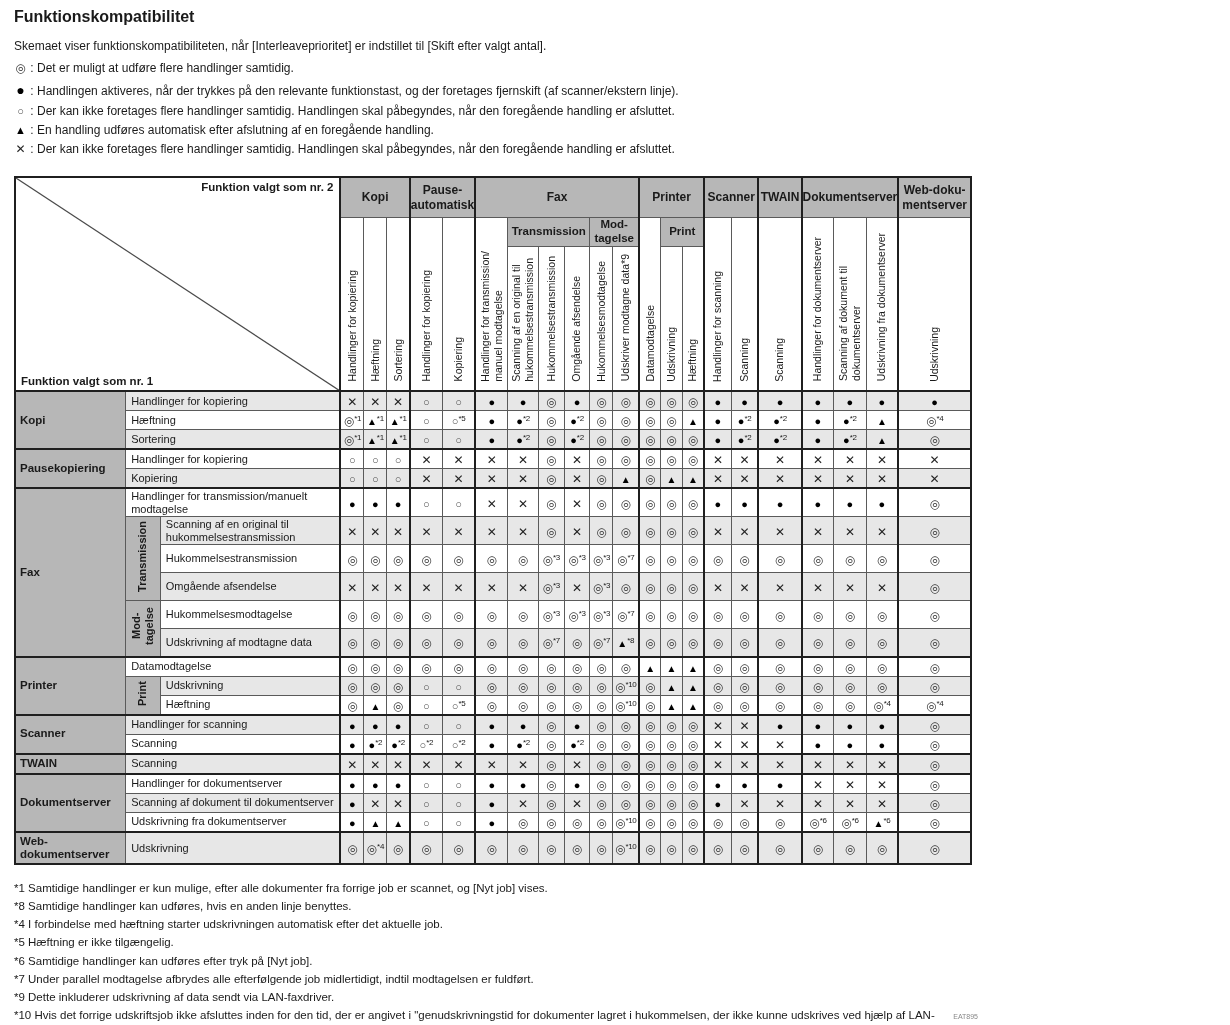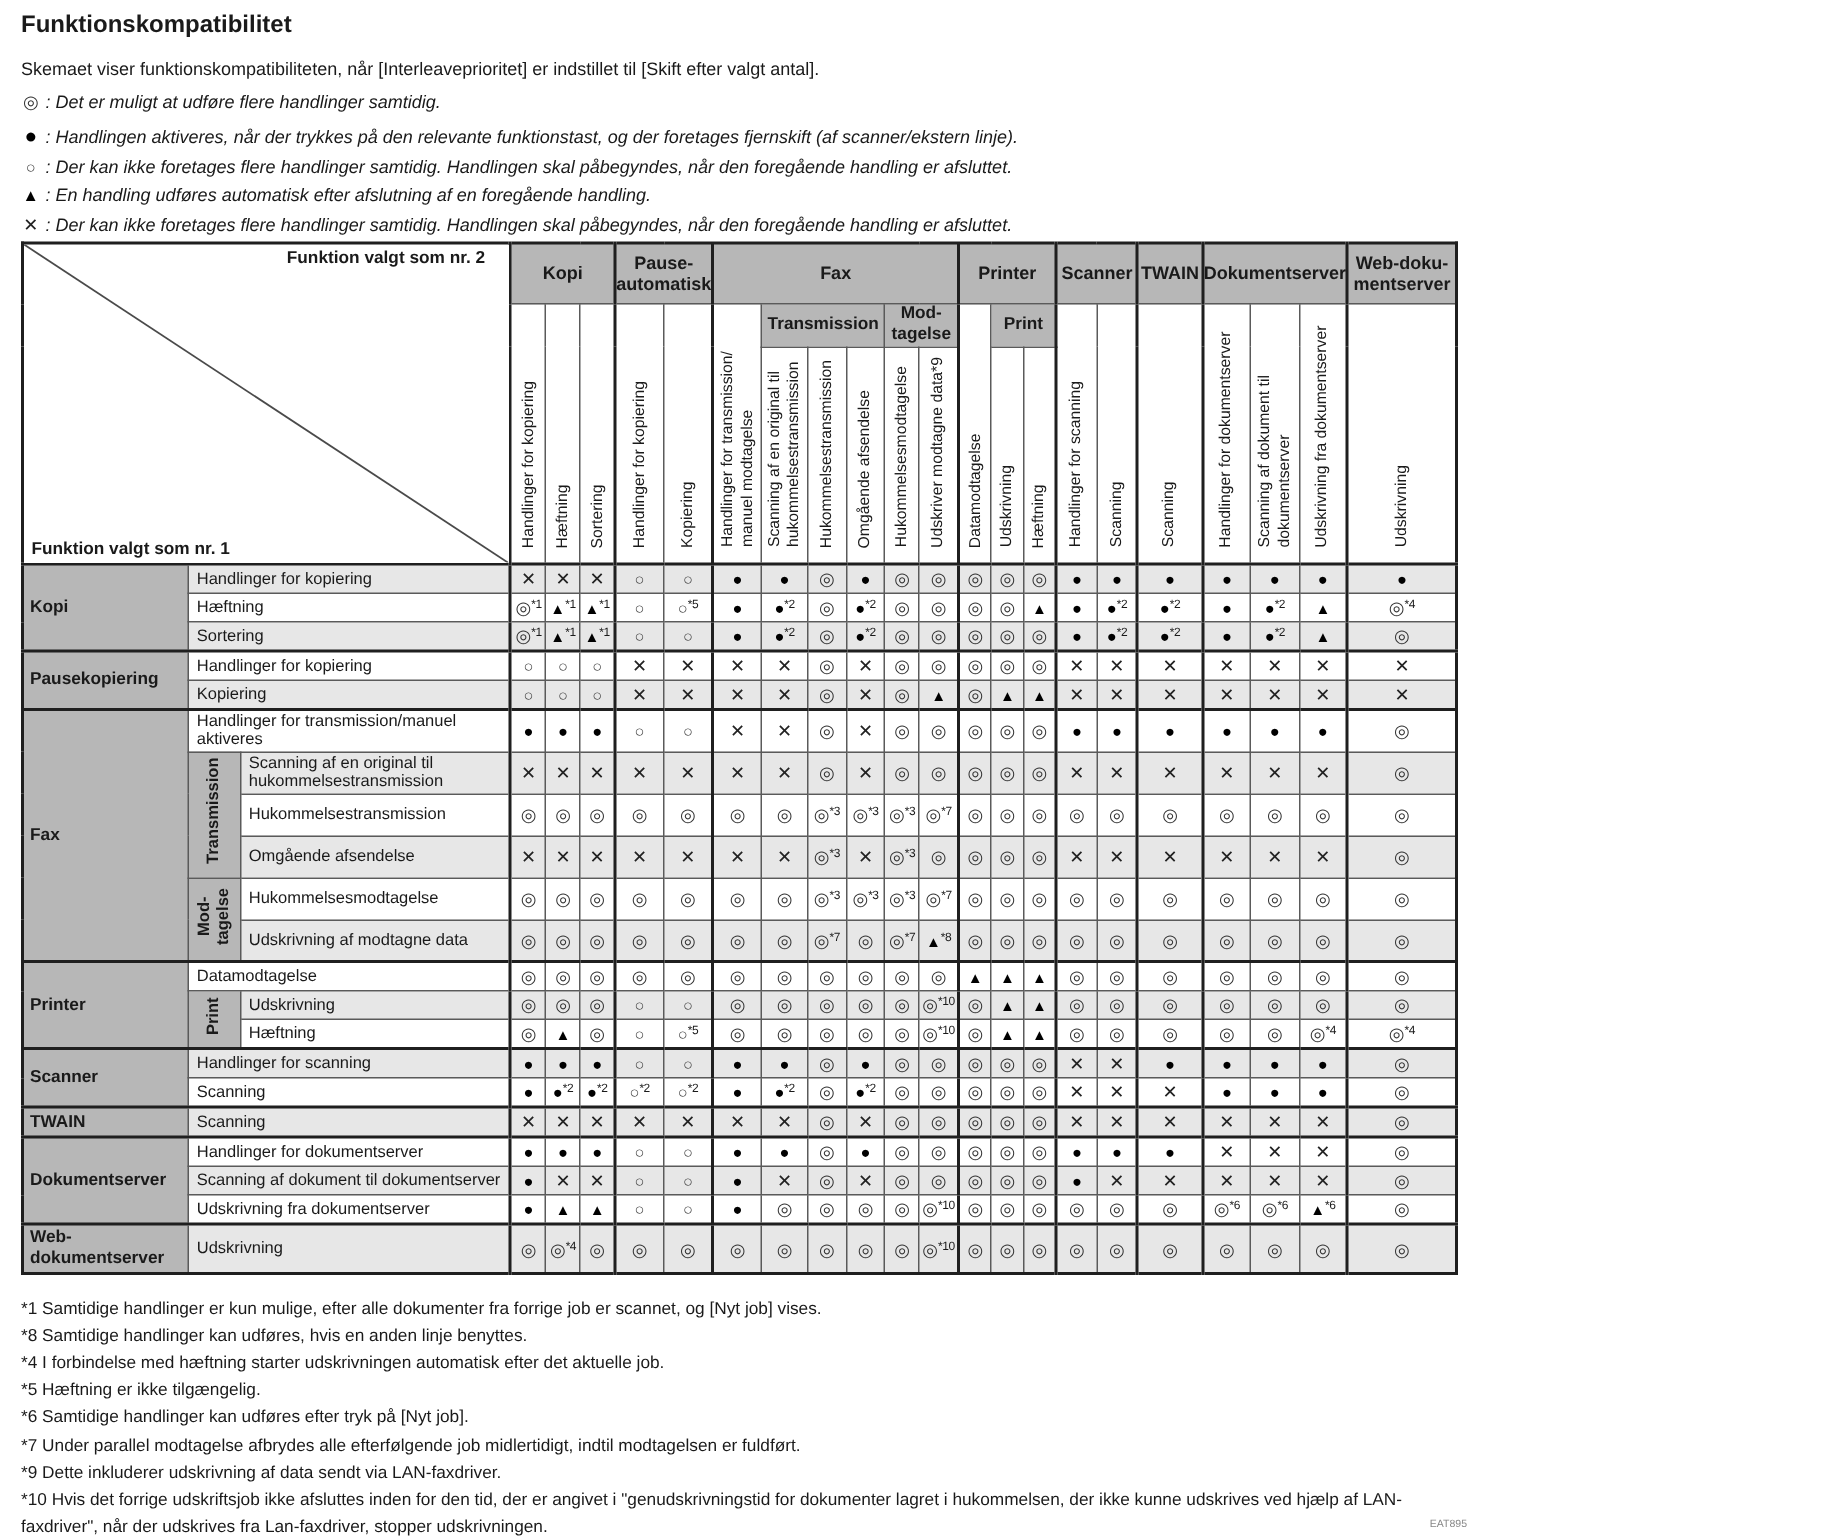--- a/index.html
+++ b/index.html
@@ -1,41 +1,41 @@
 <!DOCTYPE html>
 <html><head>
 <meta charset="utf-8">
 <style>
   html,body{margin:0;padding:0;background:#fff;color:#1a1a1a;
     font-family:"Liberation Sans","DejaVu Sans",sans-serif;}
   .page{position:relative;width:986px;height:1025px;box-sizing:border-box;
     padding:6px 14px;overflow:hidden;}
   .title{font-size:16px;font-weight:bold;margin:2px 0 12px 0;}
   .intro{font-size:12px;margin:0 0 4px 0;line-height:1.45;}
-  .legend{font-size:12px;line-height:1.62;margin-bottom:0;font-style:italic;}
+  .legend{font-size:12px;line-height:1.62;margin-bottom:16px;}
   .legend-line{white-space:nowrap;}
   .lsym{display:inline-block;min-width:13px;text-align:center;font-size:13px;}
   .lsym.s-fc{font-size:14px;}
   .lsym.s-tr{font-size:11px;}
   
   table{border-collapse:collapse;table-layout:fixed;border:2px solid #1f1f1f;}
   th,td{border:1px solid #5a5a5a;padding:0;box-sizing:border-box;}
   .gb{border-left-width:2px;border-left-color:#1f1f1f;}
   tr.gt th,tr.gt td{border-top-width:2px;border-top-color:#1f1f1f;}
   thead tr.grow{height:41px;}
   thead tr.subrow{height:27px;}
   thead tr.vrow{height:145px;}
   .gcell,.sgcell{background:#b7b7b7;font-weight:bold;text-align:center;
     vertical-align:middle;white-space:pre-line;line-height:1.2;}
   .gcell{font-size:12px;}
   .sgcell{font-size:11.5px;}
   .corner{position:relative;background:#fff;}
   .diag{position:absolute;left:0;top:0;width:100%;height:100%;}
   .diag line{stroke:#4a4a4a;stroke-width:1.2;vector-effect:non-scaling-stroke;}
-  .corner-top{position:absolute;top:3px;right:16px;font-weight:bold;font-size:11.5px;}
+  .corner-top{position:absolute;top:3px;right:6px;font-weight:bold;font-size:11.5px;}
   .corner-bottom{position:absolute;bottom:3px;left:5px;font-weight:bold;font-size:11.5px;}
   .vcell{background:#fff;vertical-align:bottom;text-align:center;padding:4px 1px 5px 1px;}
   .vlabel{display:inline-block;writing-mode:vertical-rl;transform:rotate(180deg);
     font-size:10.5px;font-weight:normal;line-height:1.25;white-space:pre-line;
     max-height:136px;text-align:left;}
   .vcell.tall2 .vlabel{max-height:164px;}
   tbody tr{height:18px;}
   tbody tr.tall{height:28px;}
   .rowgroup{background:#b7b7b7;font-weight:bold;font-size:11.5px;text-align:left;
     vertical-align:middle;padding:2px 4px;line-height:1.15;}
@@ -267,21 +267,21 @@
           <td class="cell gb"><span class="sym s-xx">✕</span></td>
           <td class="cell"><span class="sym s-xx">✕</span></td>
           <td class="cell gb"><span class="sym s-xx">✕</span></td>
           <td class="cell gb"><span class="sym s-xx">✕</span></td>
           <td class="cell"><span class="sym s-xx">✕</span></td>
           <td class="cell"><span class="sym s-xx">✕</span></td>
           <td class="cell gb"><span class="sym s-xx">✕</span></td>
         </tr>
         <tr class="gt">
           <th class="rowgroup" rowspan="6">Fax</th>
-          <th class="rowdesc" colspan="2">Handlinger for transmission/​manuel aktiveres</th>
+          <th class="rowdesc" colspan="2">Handlinger for transmission/​manuelt modtagelse</th>
           <td class="cell gb"><span class="sym s-fc">●</span></td>
           <td class="cell"><span class="sym s-fc">●</span></td>
           <td class="cell"><span class="sym s-fc">●</span></td>
           <td class="cell gb"><span class="sym s-oc">○</span></td>
           <td class="cell"><span class="sym s-oc">○</span></td>
           <td class="cell gb"><span class="sym s-xx">✕</span></td>
           <td class="cell"><span class="sym s-xx">✕</span></td>
           <td class="cell"><span class="sym s-dd">◎</span></td>
           <td class="cell"><span class="sym s-xx">✕</span></td>
           <td class="cell"><span class="sym s-dd">◎</span></td>

